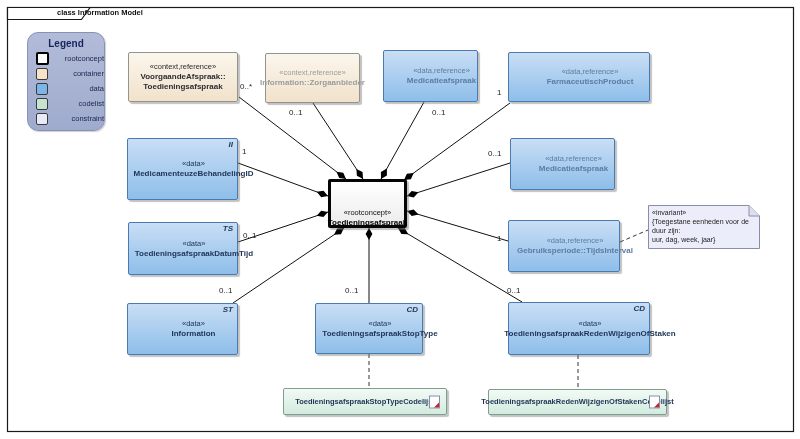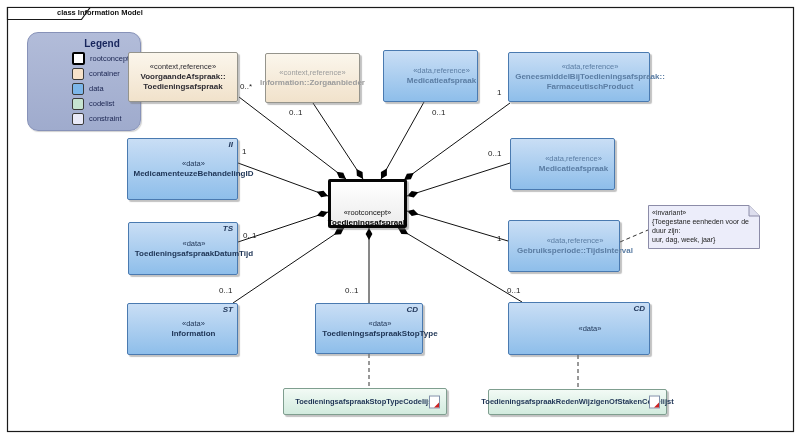--- a/index.html
+++ b/index.html
@@ -6,23 +6,23 @@
   .canvas{position:relative;width:800px;height:439px;background:#ffffff;
           font-family:"Liberation Sans",sans-serif;overflow:hidden;}
   svg.layer{position:absolute;left:0;top:0;pointer-events:none;}
 
   
   .frame-label{position:absolute;left:11px;top:8px;font-size:7.5px;font-weight:bold;color:#111;padding-left:46px;}
 
   
   .legend{position:absolute;left:27px;top:32px;width:76px;height:97px;
           background:linear-gradient(180deg,#b2bcd9,#9fabcd);border:1px solid #8792b8;
-          border-radius:11px;box-shadow:1px 1px 1px rgba(120,120,120,.35);padding-left:36px;}
+          border-radius:11px;box-shadow:1px 1px 1px rgba(120,120,120,.35);}
   .legend-title{text-align:center;font-size:10px;font-weight:bold;color:#17255c;margin-top:5px;}
-  .legend-item{display:flex;align-items:center;margin:4px 0 0 8px;height:11px;}
+  .legend-item{display:flex;align-items:center;margin:4px 0 0 8px;height:11px;justify-content:space-between;}
   .swatch{width:10px;height:10px;border:1px solid #3a3a3a;border-radius:2px;margin-right:5px;flex:none;background:#fff;}
   .swatch.root-sw{border:2px solid #000;width:9px;height:9px;}
   .swatch.container-sw{background:#f7e2ca;}
   .swatch.data-sw{background:#7cb6e9;}
   .swatch.codelist-sw{background:#c6e4d1;}
   .swatch.constraint-sw{background:#e9eaf8;}
   .legend-item span.lbl{font-size:7.5px;color:#1a2450;}
 
   
   .box{position:absolute;display:flex;flex-direction:column;align-items:center;justify-content:center;
@@ -127,21 +127,20 @@
     <span class="nm">Information::Zorgaanbieder</span>
   </div>
 
   <div class="box blue reftext" style="left:383px;top:50px;width:95px;height:52px;">
     <span class="st">«data,reference»</span>
     <span class="nm">Medicatieafspraak</span>
   </div>
 
   <div class="box blue reftext" style="left:508px;top:52px;width:142px;height:50px;">
     <span class="st">«data,reference»</span>
-    <span class="nm">GeneesmiddelBijToedieningsafspraak::</span>
     <span class="nm">FarmaceutischProduct</span>
   </div>
 
   <div class="box blue navytext" style="left:127px;top:138px;width:111px;height:62px;">
     <span class="tm">II</span>
     <span class="st">«data»</span>
     <span class="nm">MedicamenteuzeBehandelingID</span>
   </div>
 
   <div class="box blue reftext" style="left:510px;top:138px;width:105px;height:52px;">
@@ -185,20 +184,21 @@
 
   <div class="box blue navytext" style="left:315px;top:303px;width:108px;height:51px;">
     <span class="tm">CD</span>
     <span class="st">«data»</span>
     <span class="nm">ToedieningsafspraakStopType</span>
   </div>
 
   <div class="box blue navytext" style="left:508px;top:302px;width:142px;height:53px;">
     <span class="tm">CD</span>
     <span class="st">«data»</span>
+    <span class="nm">ToedieningsafspraakRedenWijzigenOfStaken</span>
   </div>
 
   <div class="box green codelist-box" style="left:283px;top:388px;width:164px;height:27px;">
     <span class="nm">ToedieningsafspraakStopTypeCodelijst</span>
     <span class="doc-icon"></span>
   </div>
 
   <div class="box green codelist-box" style="left:488px;top:389px;width:179px;height:26px;">
     <span class="nm">ToedieningsafspraakRedenWijzigenOfStakenCodelijst</span>
     <span class="doc-icon"></span>

